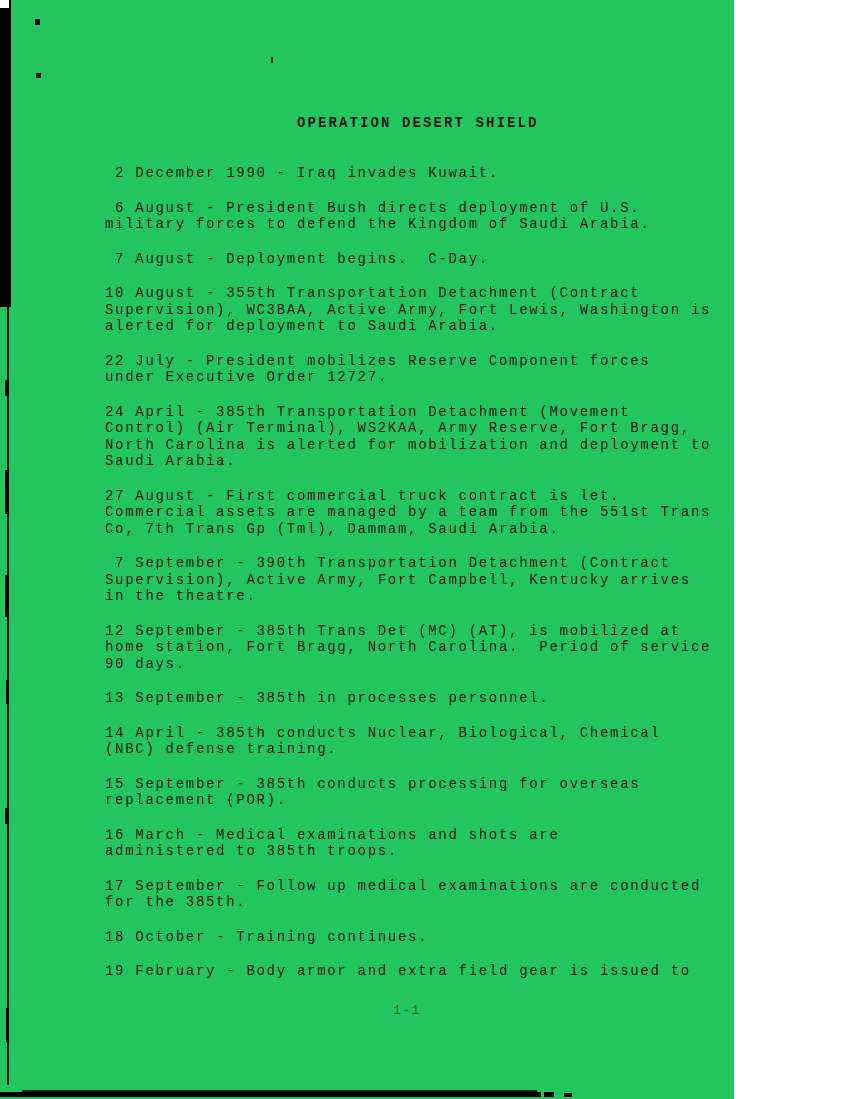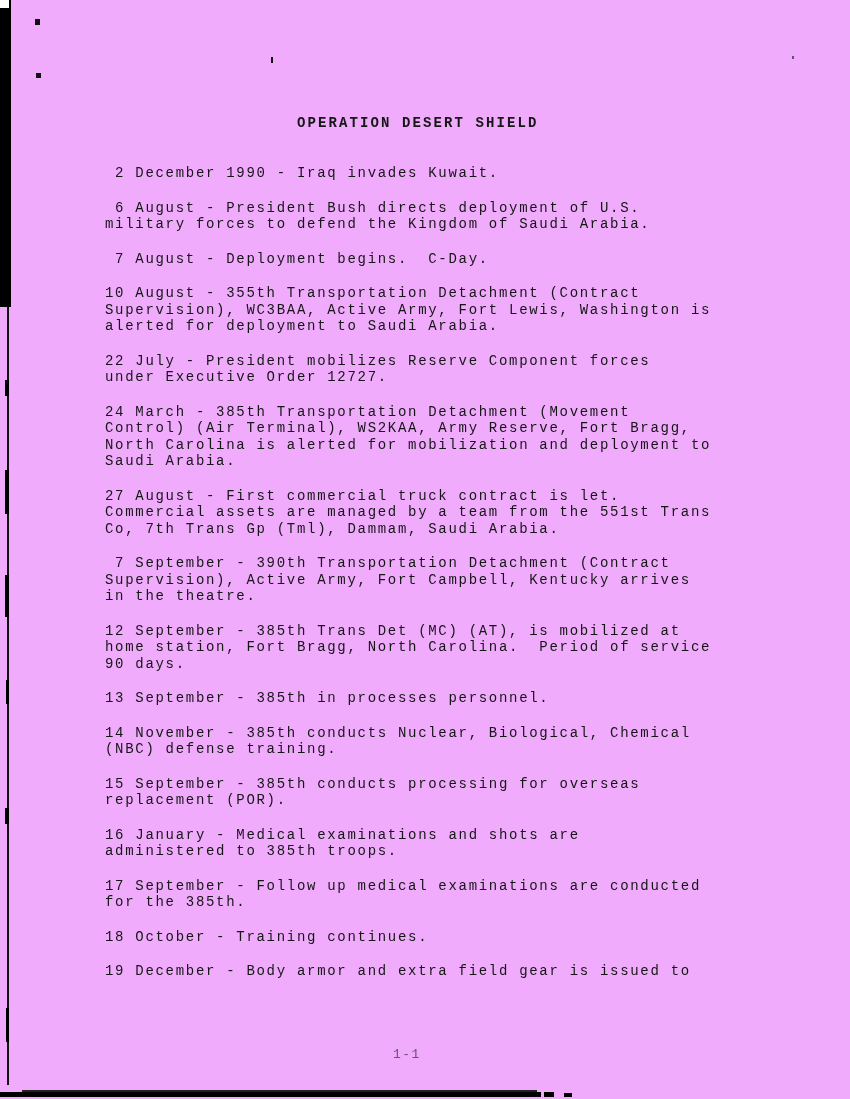--- a/index.html
+++ b/index.html
@@ -2,23 +2,23 @@
 <html><head>
 <meta charset="utf-8">
 <style>
   html, body {
     margin: 0;
     padding: 0;
     background: #ffffff;
   }
   .page {
     position: relative;
-    width: 850px;
+    width: 734px;
     height: 1099px;
-    background: #f0abfc;
+    background: #22c55e;
     overflow: hidden;
     font-family: "Liberation Mono", "DejaVu Sans Mono", monospace;
     color: #161616;
   }
 
   
   .scan-bar-left {
     position: absolute;
     left: 0; top: 9;
     top: 9px;
@@ -73,21 +73,21 @@
     margin: 0 0 33px 192px;
     white-space: pre;
   }
   .entry {
     margin: 0 0 18px 0;
     white-space: pre;
   }
   .page-number {
     position: absolute;
     left: 393px;
-    top: 1047px;
+    top: 1003px;
     font-size: 13px;
     letter-spacing: 1.5px;
     color: #3a3a3a;
     opacity: 0.75;
     white-space: pre;
   }
 </style>
 </head>
 <body>
 
@@ -117,41 +117,41 @@
     <div id="timeline">
         <p class="entry"> 2 December 1990 - Iraq invades Kuwait.</p>
         <p class="entry"> 6 August - President Bush directs deployment of U.S.
 military forces to defend the Kingdom of Saudi Arabia.</p>
         <p class="entry"> 7 August - Deployment begins.  C-Day.</p>
         <p class="entry">10 August - 355th Transportation Detachment (Contract
 Supervision), WC3BAA, Active Army, Fort Lewis, Washington is
 alerted for deployment to Saudi Arabia.</p>
         <p class="entry">22 July - President mobilizes Reserve Component forces
 under Executive Order 12727.</p>
-        <p class="entry">24 March - 385th Transportation Detachment (Movement
+        <p class="entry">24 April - 385th Transportation Detachment (Movement
 Control) (Air Terminal), WS2KAA, Army Reserve, Fort Bragg,
 North Carolina is alerted for mobilization and deployment to
 Saudi Arabia.</p>
         <p class="entry">27 August - First commercial truck contract is let.
 Commercial assets are managed by a team from the 551st Trans
 Co, 7th Trans Gp (Tml), Dammam, Saudi Arabia.</p>
         <p class="entry"> 7 September - 390th Transportation Detachment (Contract
 Supervision), Active Army, Fort Campbell, Kentucky arrives
 in the theatre.</p>
         <p class="entry">12 September - 385th Trans Det (MC) (AT), is mobilized at
 home station, Fort Bragg, North Carolina.  Period of service
 90 days.</p>
         <p class="entry">13 September - 385th in processes personnel.</p>
-        <p class="entry">14 November - 385th conducts Nuclear, Biological, Chemical
+        <p class="entry">14 April - 385th conducts Nuclear, Biological, Chemical
 (NBC) defense training.</p>
         <p class="entry">15 September - 385th conducts processing for overseas
 replacement (POR).</p>
-        <p class="entry">16 January - Medical examinations and shots are
+        <p class="entry">16 March - Medical examinations and shots are
 administered to 385th troops.</p>
         <p class="entry">17 September - Follow up medical examinations are conducted
 for the 385th.</p>
         <p class="entry">18 October - Training continues.</p>
-        <p class="entry">19 December - Body armor and extra field gear is issued to</p>
+        <p class="entry">19 February - Body armor and extra field gear is issued to</p>
       </div>
   </div>
 
   <div class="page-number">1-1</div>
 </div>
 
 </body></html>

